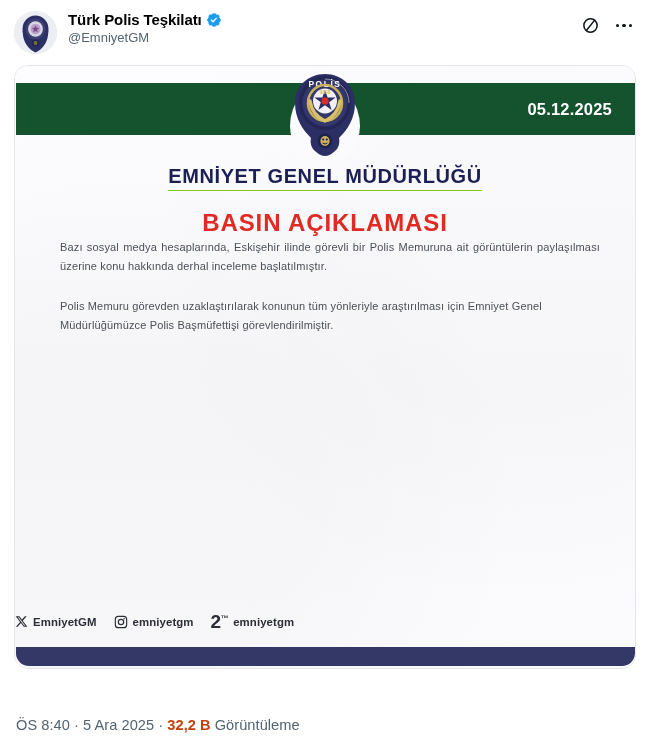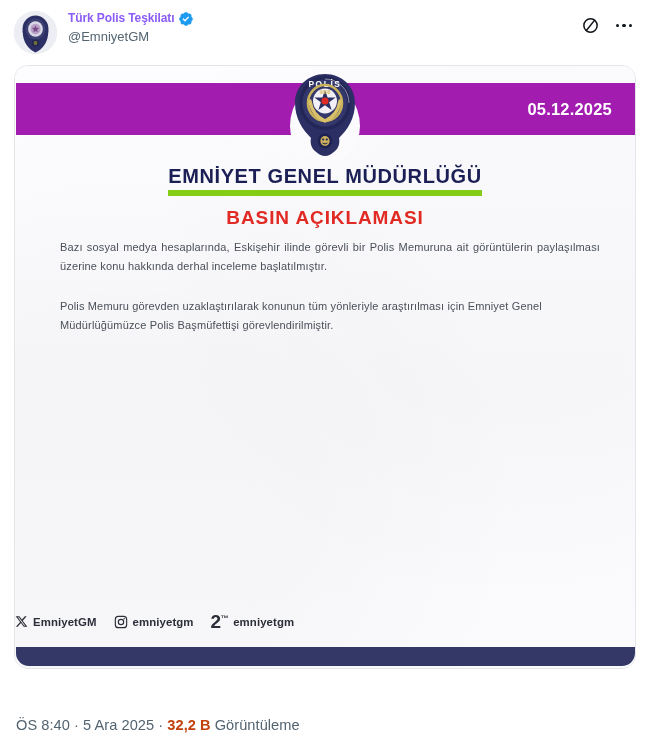--- a/index.html
+++ b/index.html
@@ -43,23 +43,23 @@
     justify-content: center;
     padding-top: 3px;
   }
   .name-row {
     display: flex;
     align-items: center;
     gap: 4px;
     line-height: 1.15;
   }
   .display-name {
-    font-size: 12px;
-    font-weight: bold;
-    color: #8b5cf6;
+    font-size: 15px;
+    font-weight: bold;
+    color: #000000;
     letter-spacing: -0.1px;
   }
   .verified-badge {
     width: 16px;
     height: 16px;
     display: inline-block;
     flex: 0 0 16px;
   }
   .verified-badge svg { display:block; }
   .handle {
@@ -120,21 +120,21 @@
       radial-gradient(circle at 80% 30%, rgba(0,0,0,0.012) 0 24%, rgba(0,0,0,0) 58%),
       linear-gradient(180deg, #fdfdff 0%, #f9f9fc 55%, #fbfbfd 100%);
   }
 
   .doc-topbar {
     position: absolute;
     top: 17px;
     left: 1px;
     right: 0px;
     height: 52px;
-    background: #a21caf;
+    background: #14532d;
     display: flex;
     align-items: center;
     justify-content: flex-end;
   }
   .doc-date {
     color: #ffffff;
     font-size: 16.5px;
     font-weight: bold;
     letter-spacing: 0.2px;
     margin-right: 23px;
@@ -171,26 +171,26 @@
     left: 0;
     right: 0;
     text-align: center;
   }
   .doc-title-main {
     font-size: 20px;
     font-weight: bold;
     color: #1b1f55;
     letter-spacing: 0.6px;
     display: inline-block;
-    border-bottom: 6px solid #84cc16;
+    border-bottom: 1px solid #84cc16;
     padding-bottom: 2px;
   }
   .doc-title-sub {
-    margin-top: 11px;
-    font-size: 19px;
+    margin-top: 18px;
+    font-size: 24px;
     font-weight: bold;
     color: #e02a23;
     letter-spacing: 0.9px;
   }
 
   .doc-body {
     position: absolute;
     top: 172px;
     left: 45px;
     right: 35px;

